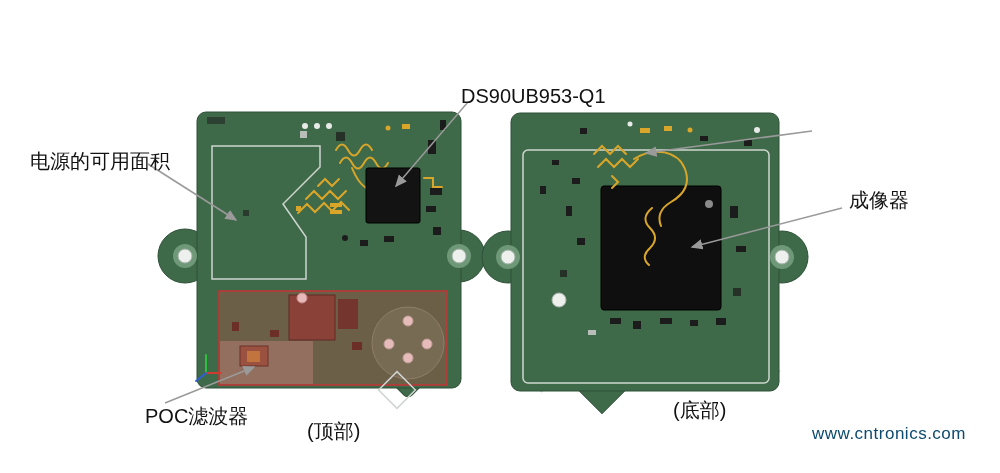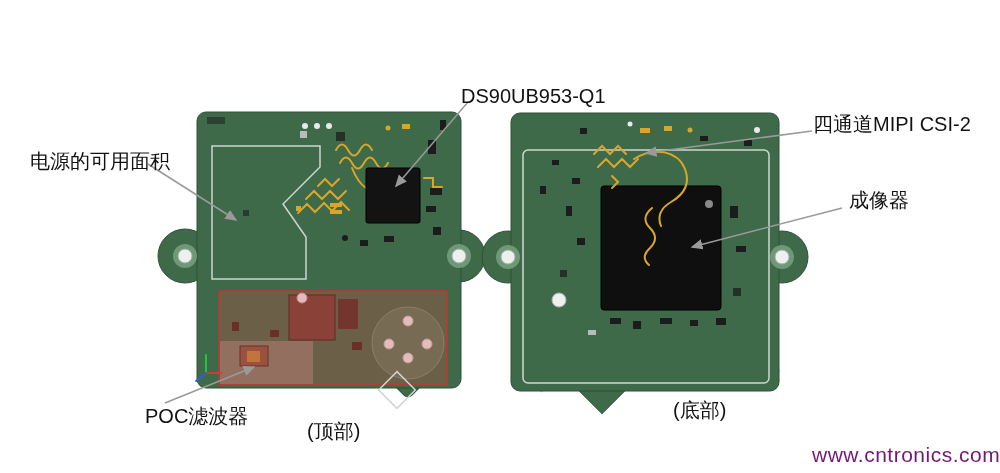--- a/index.html
+++ b/index.html
@@ -1,21 +1,21 @@
 <!DOCTYPE html>
 <html><head>
 <meta charset="utf-8">
 <style>
   * { margin:0; padding:0; box-sizing:border-box; }
   html,body { background:#ffffff; }
   body { font-family:"Liberation Sans","DejaVu Sans",sans-serif; }
   .stage { position:relative; width:1000px; height:473px; background:#ffffff; overflow:hidden; }
   .stage > svg { position:absolute; left:0; top:0; }
   .lbl { position:absolute; color:#121212; font-size:20px; line-height:1.2; white-space:nowrap; }
-  .watermark { position:absolute; left:812px; top:443px; font-size:21px; color:#701a75; letter-spacing:0.5px; }
+  .watermark { position:absolute; left:812px; top:424px; font-size:17px; color:#0c4a6e; letter-spacing:0.5px; }
 </style>
 </head>
 <body>
 
 <div class="stage">
 
   <svg width="1000" height="473" viewBox="0 0 1000 473">
     <defs>
       <marker id="arrow" markerWidth="9" markerHeight="8" refX="7" refY="3.5" orient="auto">
         <path d="M0,0 L8,3.5 L0,7 Z" fill="#9a9a9a"></path>
@@ -170,20 +170,19 @@
       <line x1="468" y1="102" x2="396" y2="186" marker-end="url(#arrow)"></line>
       <line x1="148" y1="164" x2="236" y2="220" marker-end="url(#arrow)"></line>
       <line x1="812" y1="131" x2="646" y2="153" marker-end="url(#arrow)"></line>
       <line x1="842" y1="208" x2="692" y2="247" marker-end="url(#arrow)"></line>
       <line x1="165" y1="403" x2="254" y2="367" marker-end="url(#arrow)"></line>
     </g>
   </svg>
 
   <div class="lbl" style="left:461px; top:84px;">DS90UB953-Q1</div>
   <div class="lbl" style="left:30px;  top:149px;">电源的可用面积</div>
-  <div class="lbl" style="left:813px; top:112px;">四通道MIPI CSI-2</div>
   <div class="lbl" style="left:849px; top:188px;">成像器</div>
   <div class="lbl" style="left:117px; top:404px;margin-left:28px;">POC滤波器</div>
   <div class="lbl" style="left:307px; top:411px;margin-top:8px;">(顶部)</div>
   <div class="lbl" style="left:673px; top:398px;">(底部)</div>
 
   <div class="watermark">www.cntronics.com</div>
 </div>
 
 </body></html>

